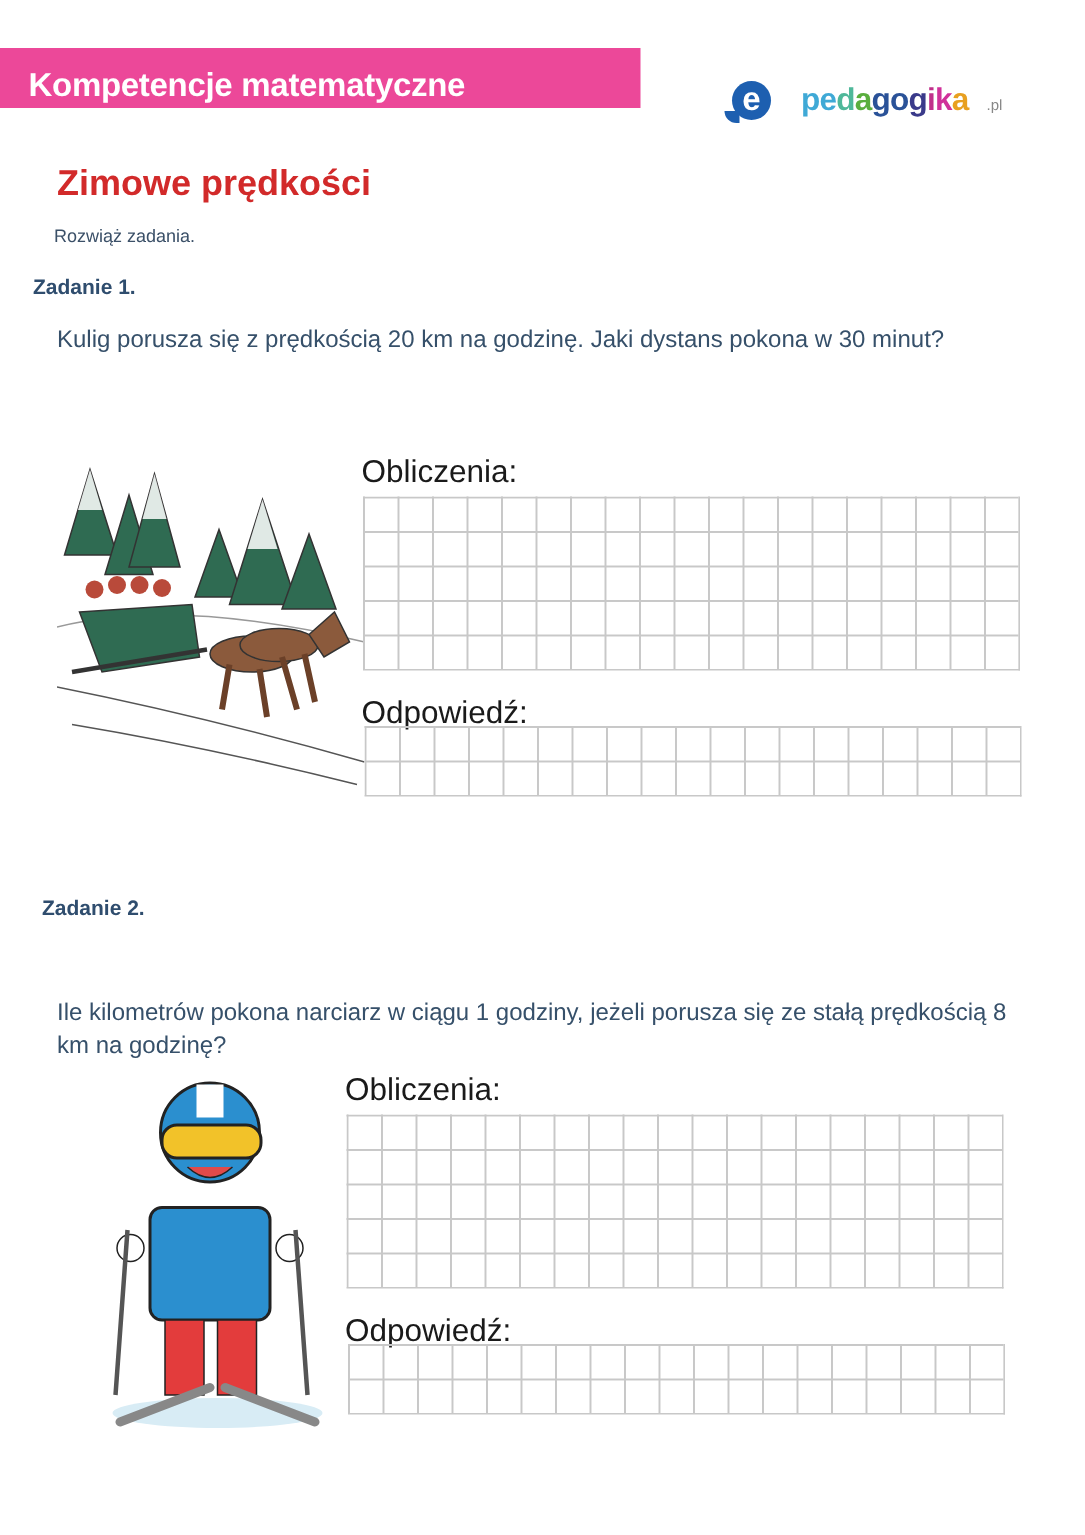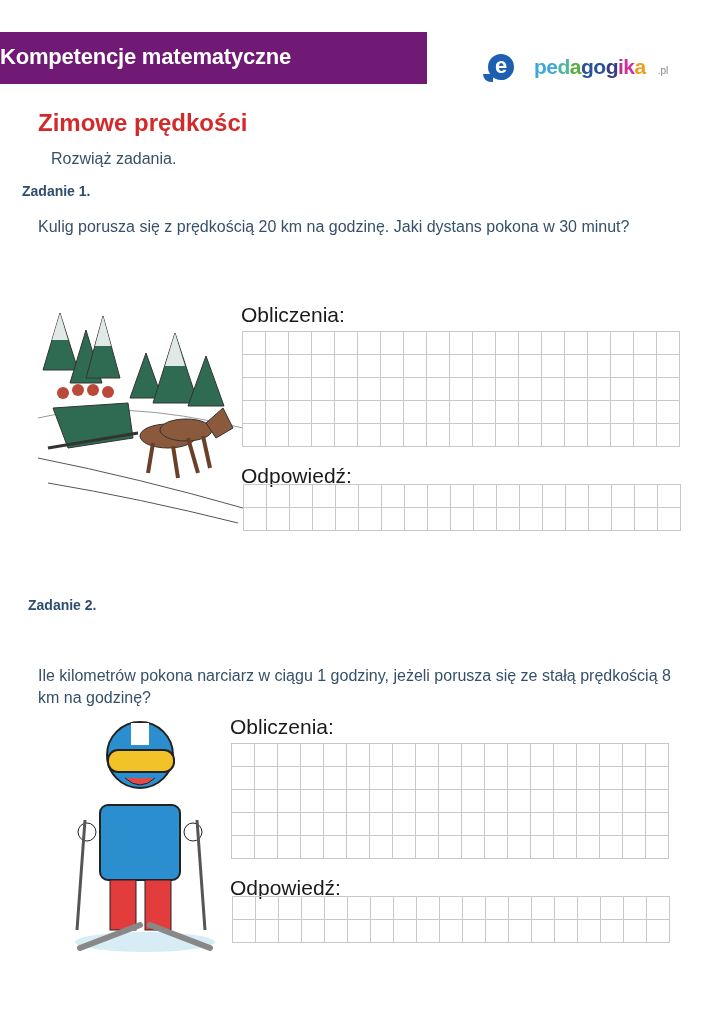--- a/index.html
+++ b/index.html
@@ -2,38 +2,38 @@
 <html><head>
   <meta charset="utf-8">
   <style>
     html, body { margin: 0; padding: 0; }
     body {
       width: 723px; height: 1023px; background: #ffffff; position: relative;
       overflow: hidden; font-family: "Liberation Sans", sans-serif;
     }
     .abs { position: absolute; }
     #banner {
-      left: 0; top: 32px; width: 427px; height: 52px; background: #701a75;
+      left: 0; top: 32px; width: 427px; height: 40px; background: #ec4899;
       color: #fff; font-weight: bold; font-size: 22px; line-height: 50px;
-      box-sizing: border-box; letter-spacing: -0.2px;
+      padding-left: 19px; box-sizing: border-box; letter-spacing: -0.2px;
     }
     #logo { left: 488px; top: 46px; height: 34px; display: flex; align-items: flex-end; }
     #logo .e {
       width: 26px; height: 26px; border-radius: 50%; background: #1d5fb0; color: #fff;
       font-weight: bold; font-size: 22px; line-height: 23px; text-align: center;
       position: relative; margin-right: 1px;
     }
     #logo .e::before {
       content: ""; position: absolute; left: -5px; bottom: -2px; width: 10px; height: 8px;
       border-radius: 0 0 0 8px; background: #1d5fb0;
     }
     #logo .word { font-weight: bold; font-size: 21px; line-height: 26px; letter-spacing: -0.5px; margin-left: 19px; }
     #logo .suffix { font-size: 10px; color: #888; line-height: 18px; margin-left: 12px; }
     #title { left: 38px; top: 109px; color: #d22a2a; font-weight: bold; font-size: 24px; }
-    .instr { left: 51px; top: 150px; color: #3b5068; font-size: 16px; }
+    .instr { left: 36px; top: 150px; color: #3b5068; font-size: 12px; }
     .task-h { color: #2f4d6e; font-weight: bold; font-size: 14px; }
     .task-t { color: #36506a; font-size: 16px; line-height: 22px; }
     .label { color: #1a1a1a; font-size: 21px; }
     .grid {
       background-image:
         linear-gradient(to right, #c8c8c8 1px, transparent 1px),
         linear-gradient(to bottom, #c8c8c8 1px, transparent 1px);
       background-size: 23px 23px;
       border-right: 1px solid #c8c8c8; border-bottom: 1px solid #c8c8c8;
       box-sizing: border-box;

